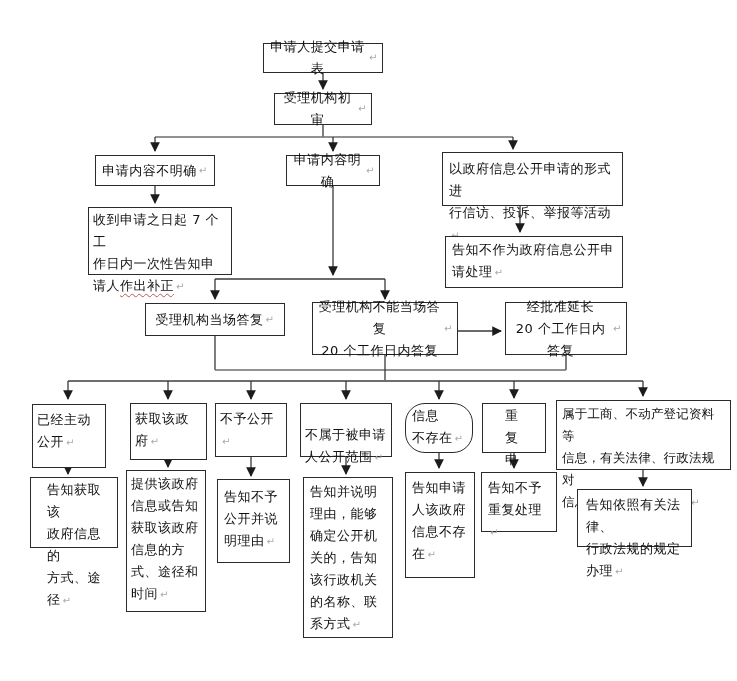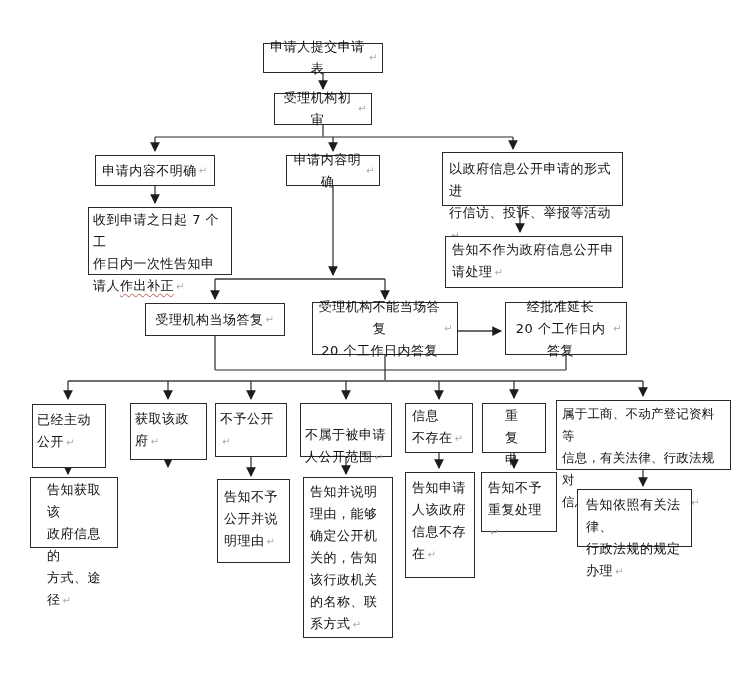--- a/index.html
+++ b/index.html
@@ -158,21 +158,21 @@
 
   <div class="box" style="left:215px;top:403px;width:72px;height:54px;">
     <span class="t">不予公开</span><span class="cr">↵</span>
   </div>
 
   <div class="box" style="left:300px;top:403px;width:92px;height:54px;padding:20px 4px;">
     <span class="t">不属于被申请
 人公开范围</span><span class="cr">↵</span>
   </div>
 
-  <div class="box" style="left:405px;top:403px;width:68px;height:50px;padding:1px 6px;">
+  <div class="box" style="left:405px;top:403px;width:68px;height:50px;padding:1px 6px;border-radius:20px;">
     <span class="t">信息
 不存在</span><span class="cr">↵</span>
   </div>
 
   <div class="box" style="left:482px;top:403px;width:64px;height:50px;padding:1px 22px;">
     <span class="t">重　复
 申请</span><span class="cr">↵</span>
   </div>
 
   <div class="box fs12" style="left:556px;top:400px;width:175px;height:70px;padding:2px 5px;">
@@ -180,20 +180,28 @@
 信息，有关法律、行政法规对
 信息获取有特别规定的</span><span class="cr">↵</span>
   </div>
 
   <div class="box" style="left:30px;top:477px;width:88px;height:71px;padding:1px 16px;">
     <span class="t">告知获取该
 政府信息的
 方式、途径</span><span class="cr">↵</span>
   </div>
 
+  <div class="box" style="left:126px;top:470px;width:80px;height:142px;padding:2px 4px;">
+    <span class="t">提供该政府
+信息或告知
+获取该政府
+信息的方
+式、途径和
+时间</span><span class="cr">↵</span>
+  </div>
 
   <div class="box" style="left:217px;top:479px;width:73px;height:84px;padding:6px 6px;">
     <span class="t">告知不予
 公开并说
 明理由</span><span class="cr">↵</span>
   </div>
 
   <div class="box" style="left:303px;top:477px;width:90px;height:161px;padding:3px 6px;">
     <span class="t">告知并说明
 理由，能够

